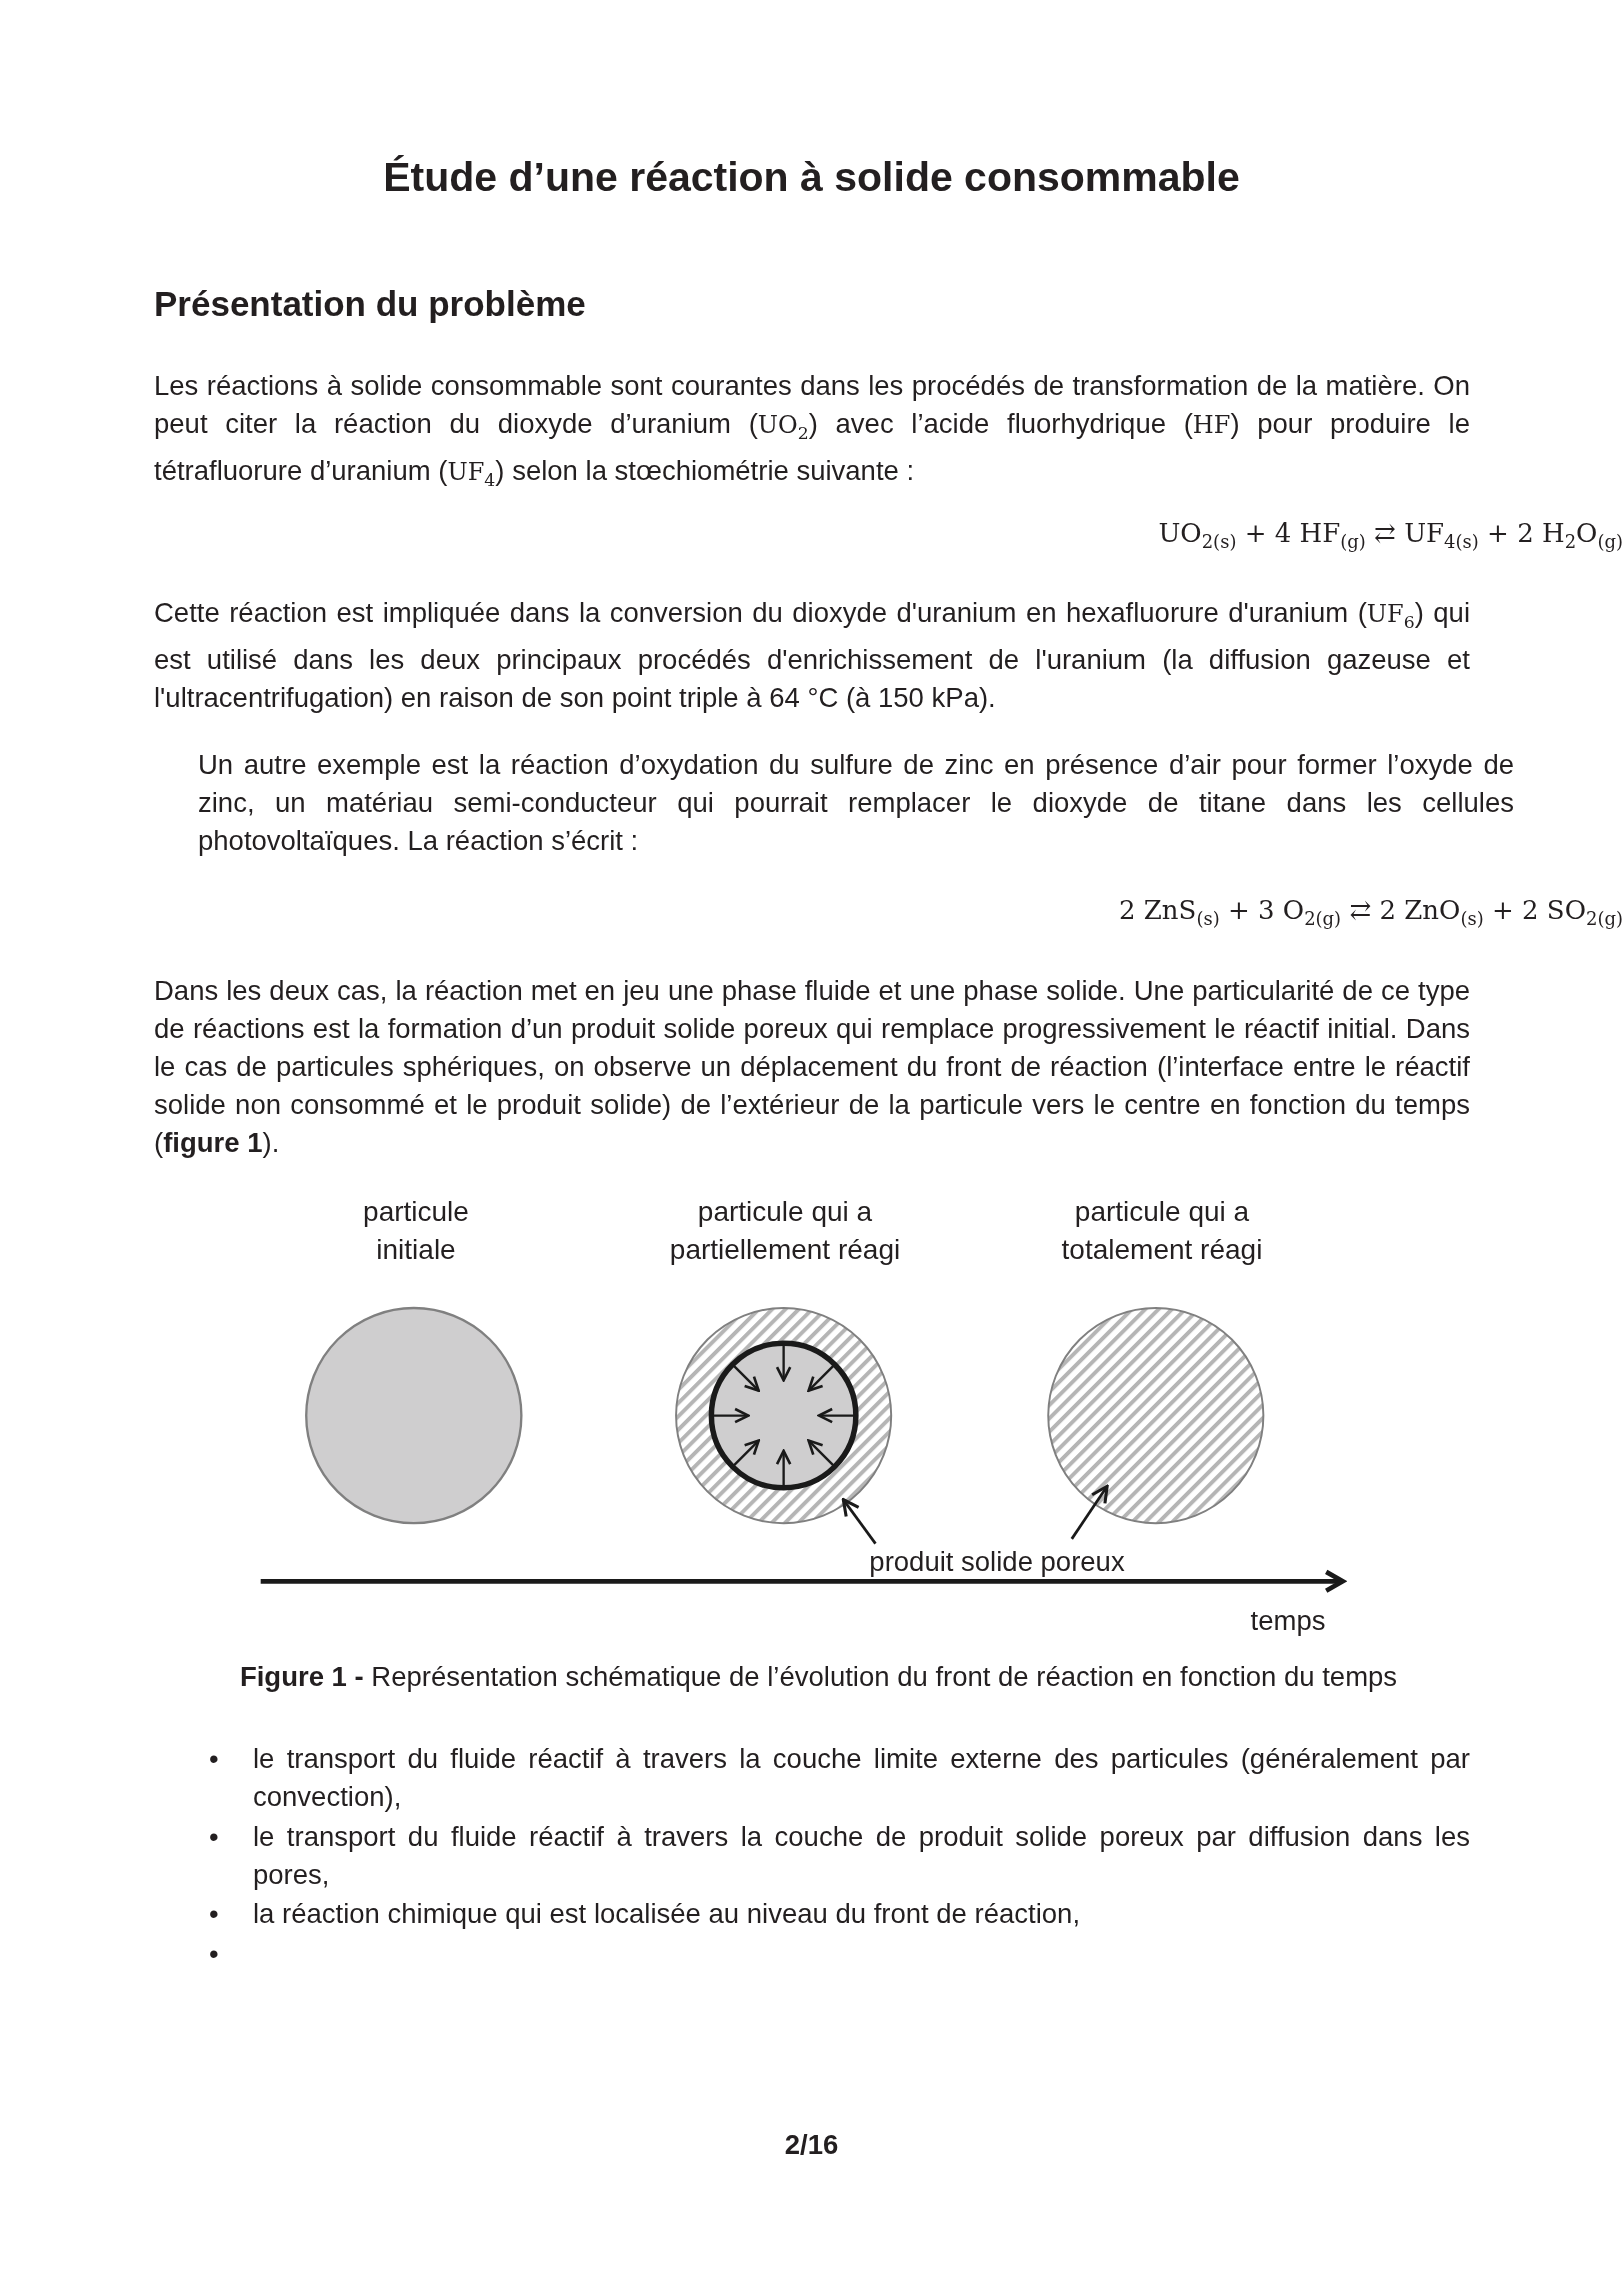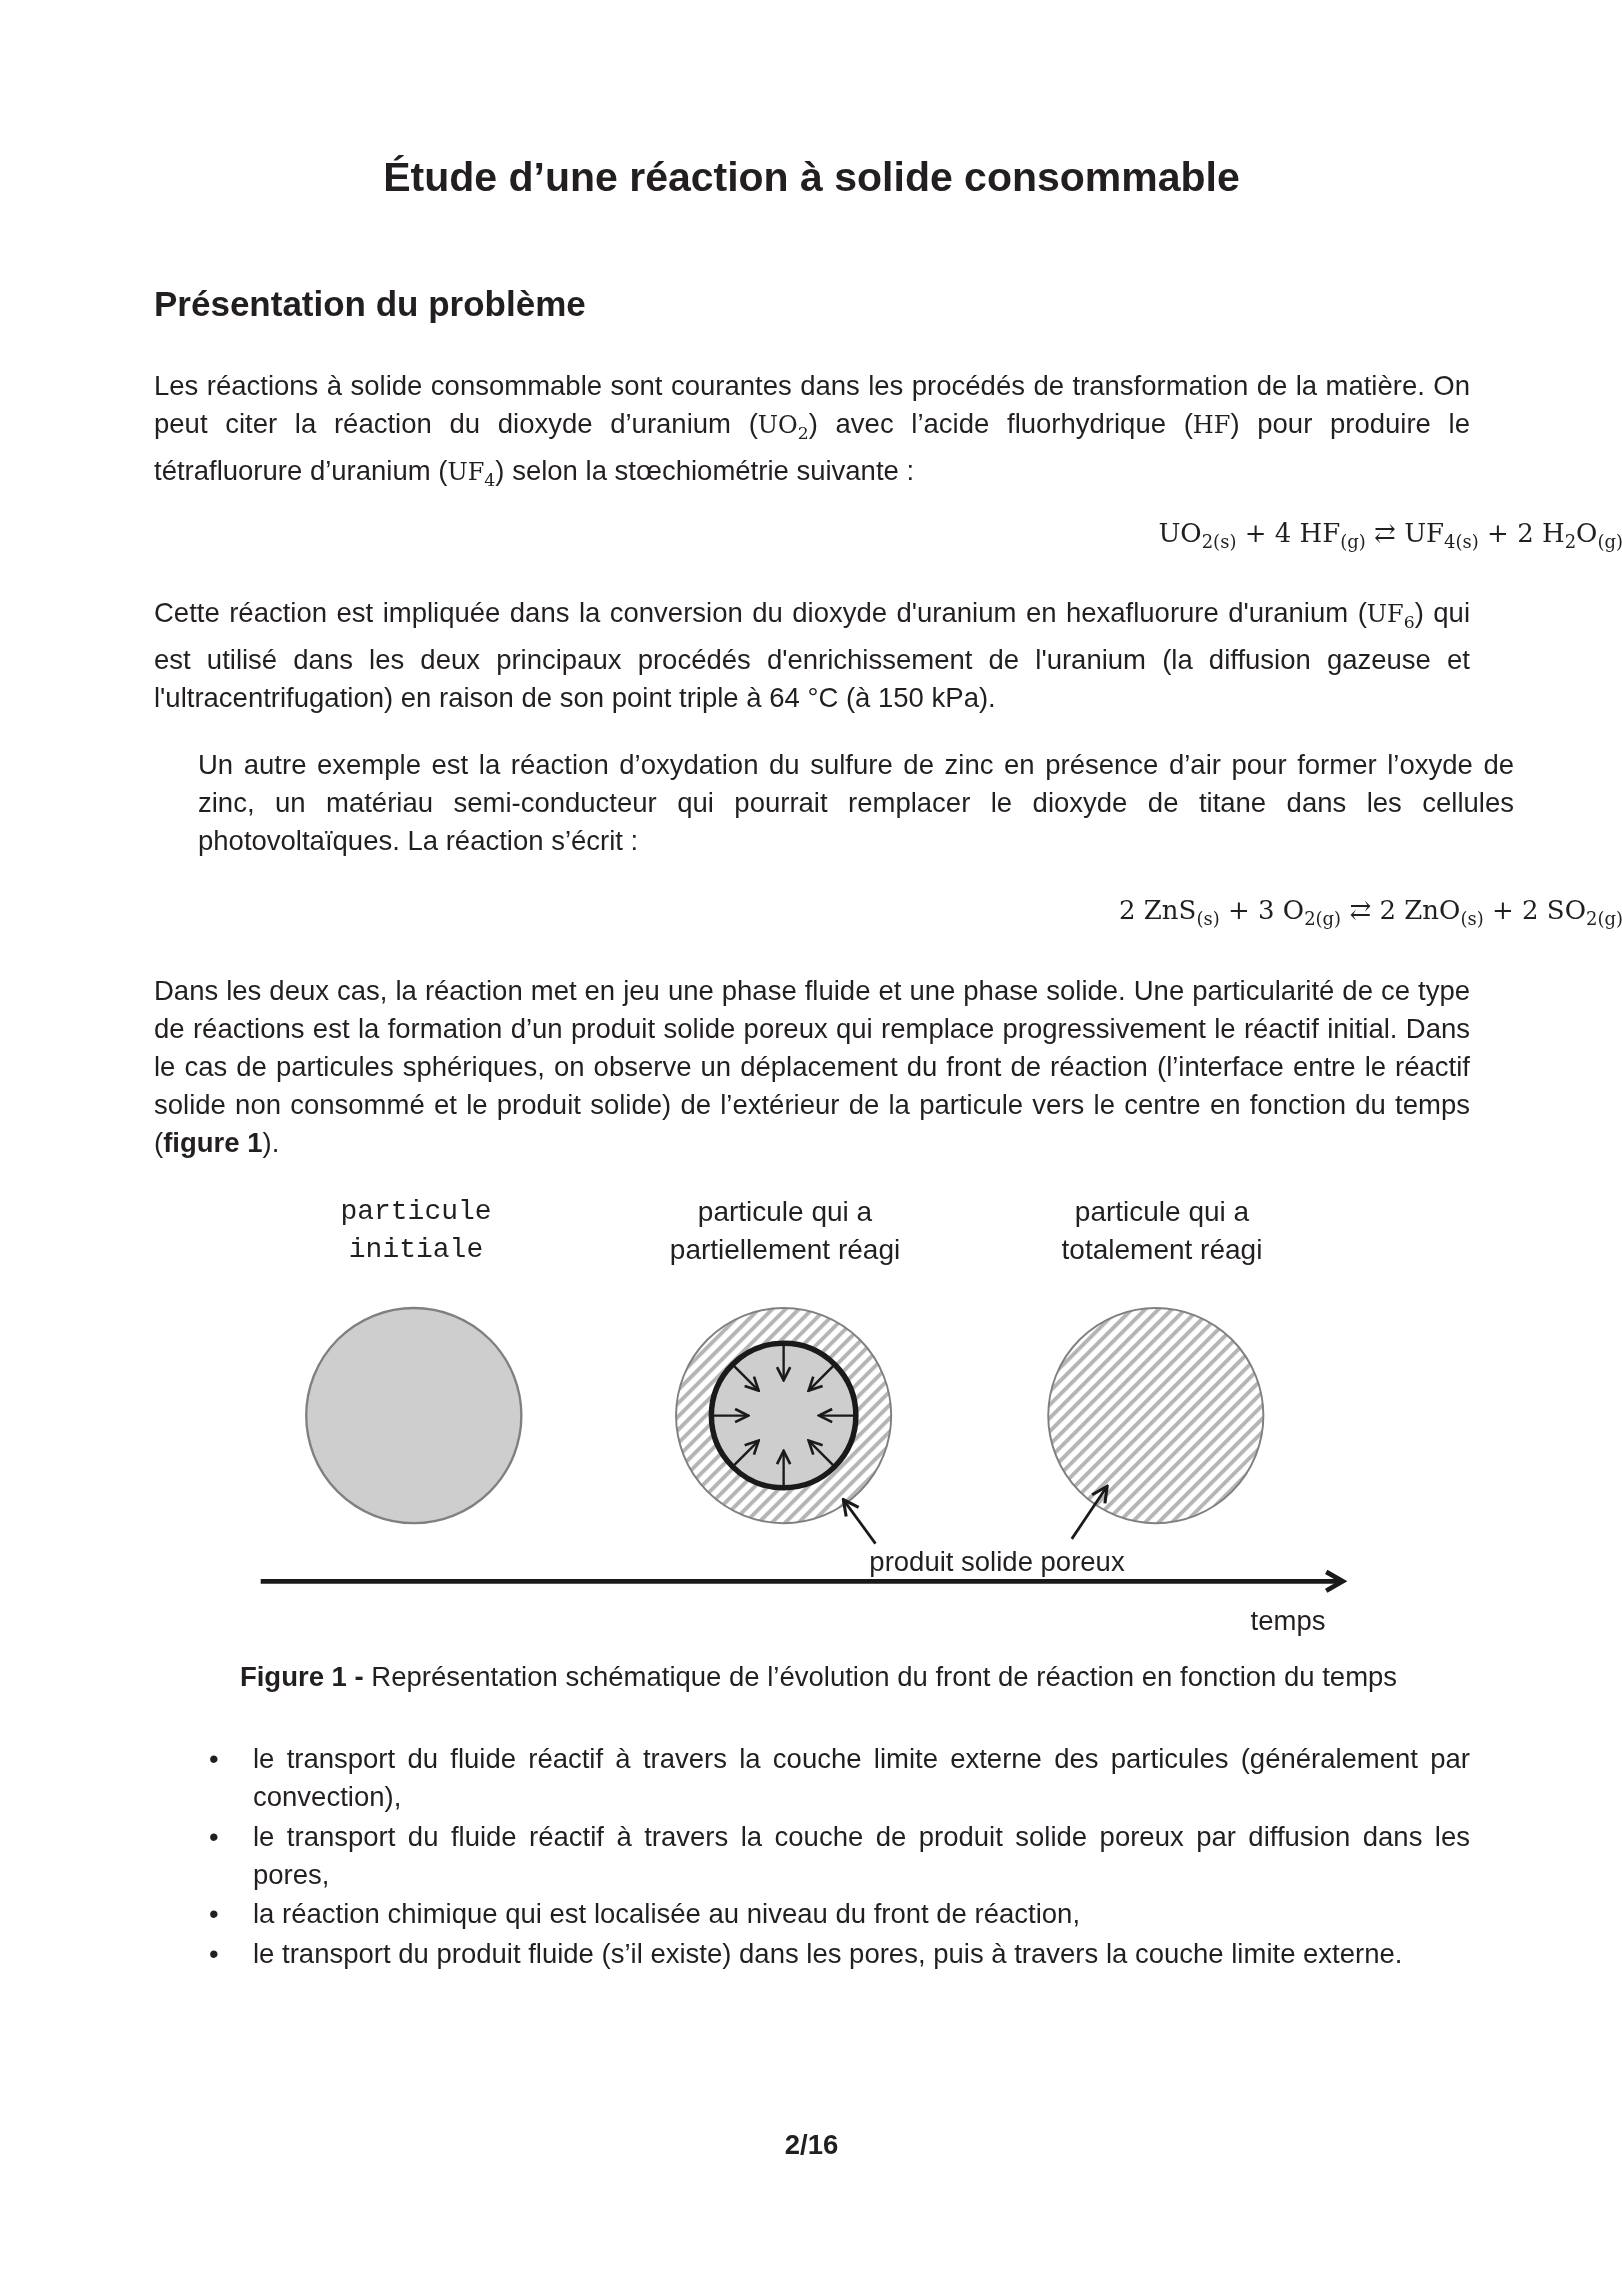--- a/index.html
+++ b/index.html
@@ -41,21 +41,21 @@
 <div class="para" style="top:746px;margin-left:44px;">Un autre exemple est la réaction d’oxydation du sulfure de zinc en présence d’air pour former l’oxyde de zinc, un matériau semi-conducteur qui pourrait remplacer le dioxyde de titane dans les cellules photovoltaïques. La réaction s’écrit :</div>
 
 <div class="eq" style="top:895px;">
   <span>2 ZnS</span><sub>(s)</sub><span> + 3 O</span><sub>2(g)</sub><span> ⇄ </span><span>2 ZnO</span><sub>(s)</sub><span> + 2 SO</span><sub>2(g)</sub>
 </div>
 
 <div class="para" style="top:972px;">
   <span>Dans les deux cas, la réaction met en jeu une phase fluide et une phase solide. Une particularité de ce type de réactions est la formation d’un produit solide poreux qui remplace progressivement le réactif initial. Dans le cas de particules sphériques, on observe un déplacement du front de réaction (l’interface entre le réactif solide non consommé et le produit solide) de l’extérieur de la particule vers le centre en fonction du temps (</span><b>figure 1</b><span>).</span>
 </div>
 
-<div class="fig-label" style="top:1193px; left:298px; width:236px;font-family:Liberation Mono, monospace;">
+<div class="fig-label" style="top:1193px; left:298px; width:236px;">
   <div>particule</div>
   <div>initiale</div>
 </div>
 <div class="fig-label" style="top:1193px; left:628px; width:314px;">
   <div>particule qui a</div>
   <div>partiellement réagi</div>
 </div>
 <div class="fig-label" style="top:1193px; left:1013px; width:298px;">
   <div>particule qui a</div>
   <div>totalement réagi</div>
@@ -103,18 +103,18 @@
 
 <div class="caption">
   <b>Figure 1 -</b><span> Représentation schématique de l’évolution du front de réaction en fonction du temps</span>
 </div>
 
 <div class="list">
   <ul>
     <li><span class="bullet">•</span><span>le transport du fluide réactif à travers la couche limite externe des particules (généralement par convection),</span></li>
     <li><span class="bullet">•</span><span>le transport du fluide réactif à travers la couche de produit solide poreux par diffusion dans les pores,</span></li>
     <li><span class="bullet">•</span><span>la réaction chimique qui est localisée au niveau du front de réaction,</span></li>
-    <li><span class="bullet">•</span><span>le transport du produit fluide (s’il existe) dans les pores, puis à travers la couche limite externe.</span></li>
+    <li><span class="bullet">•</span></li>
   </ul>
 </div>
 
 <div class="pageno">2/16</div>
 
 
 </body></html>

